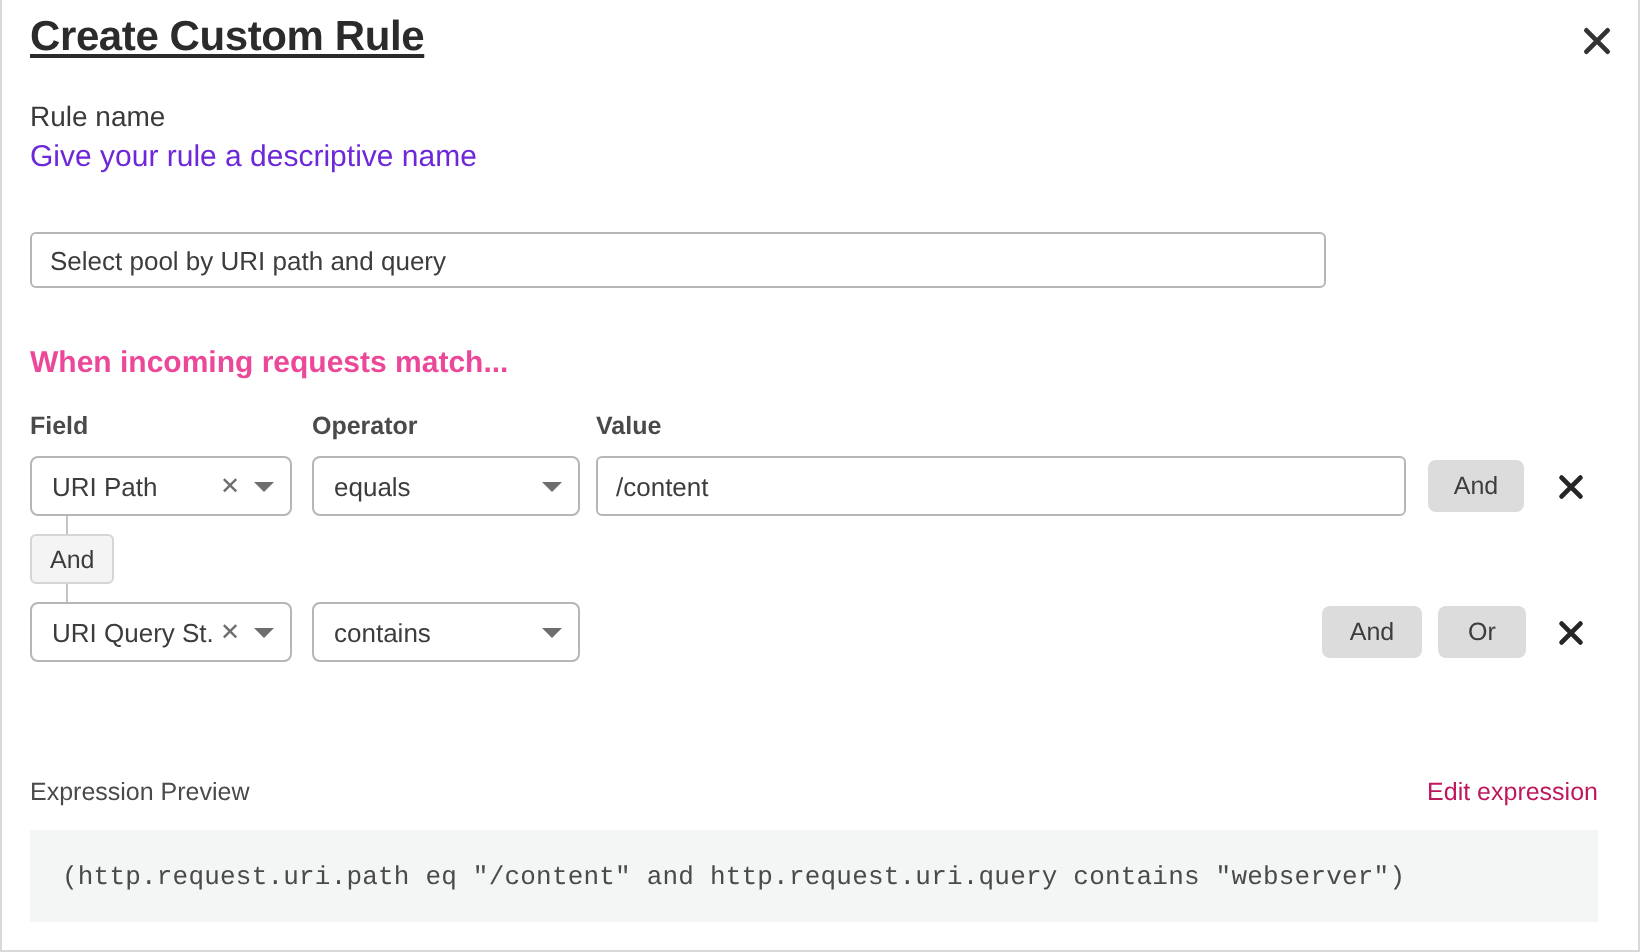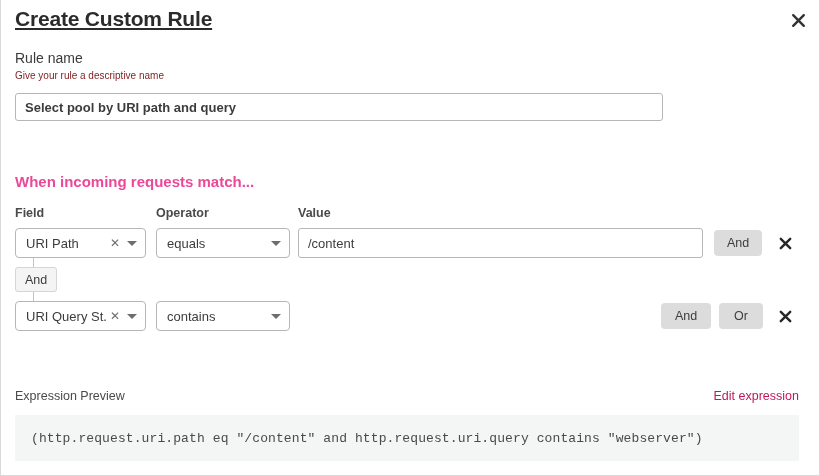--- a/index.html
+++ b/index.html
@@ -47,22 +47,22 @@
     letter-spacing: -0.2px;
     color: #2b2b2b;
     text-decoration: underline;
   }
 
   .label-strong {
     font-size: 14px;
     color: #3a3a3a;
   }
   .label-sub {
-    font-size: 10px;
-    color: #7f1d1d;
+    font-size: 15px;
+    color: #6d28d9;
   }
 
   .rule-name-block {
     position: absolute;
     left: 14px;
     top: 50px;
     width: 784px;
   }
   .rule-name-block .label-strong { display: block; }
   .rule-name-block .label-sub { display: block; margin-top: 4px; }
@@ -74,22 +74,21 @@
     border-radius: 3px;
     background: #ffffff;
     font-family: "Liberation Sans", sans-serif;
     font-size: 13px;
     color: #3c3c3c;
     padding: 0 9px;
     outline: none;
   }
   #rule-name-input {
     width: 648px;
-    margin-top: 12px;
-    font-weight: bold;
+    margin-top: 29px;
   }
 
   .section-heading {
     position: absolute;
     left: 14px;
     top: 173px;
     font-size: 15px;
     font-weight: bold;
     color: #ec4899;
   }

